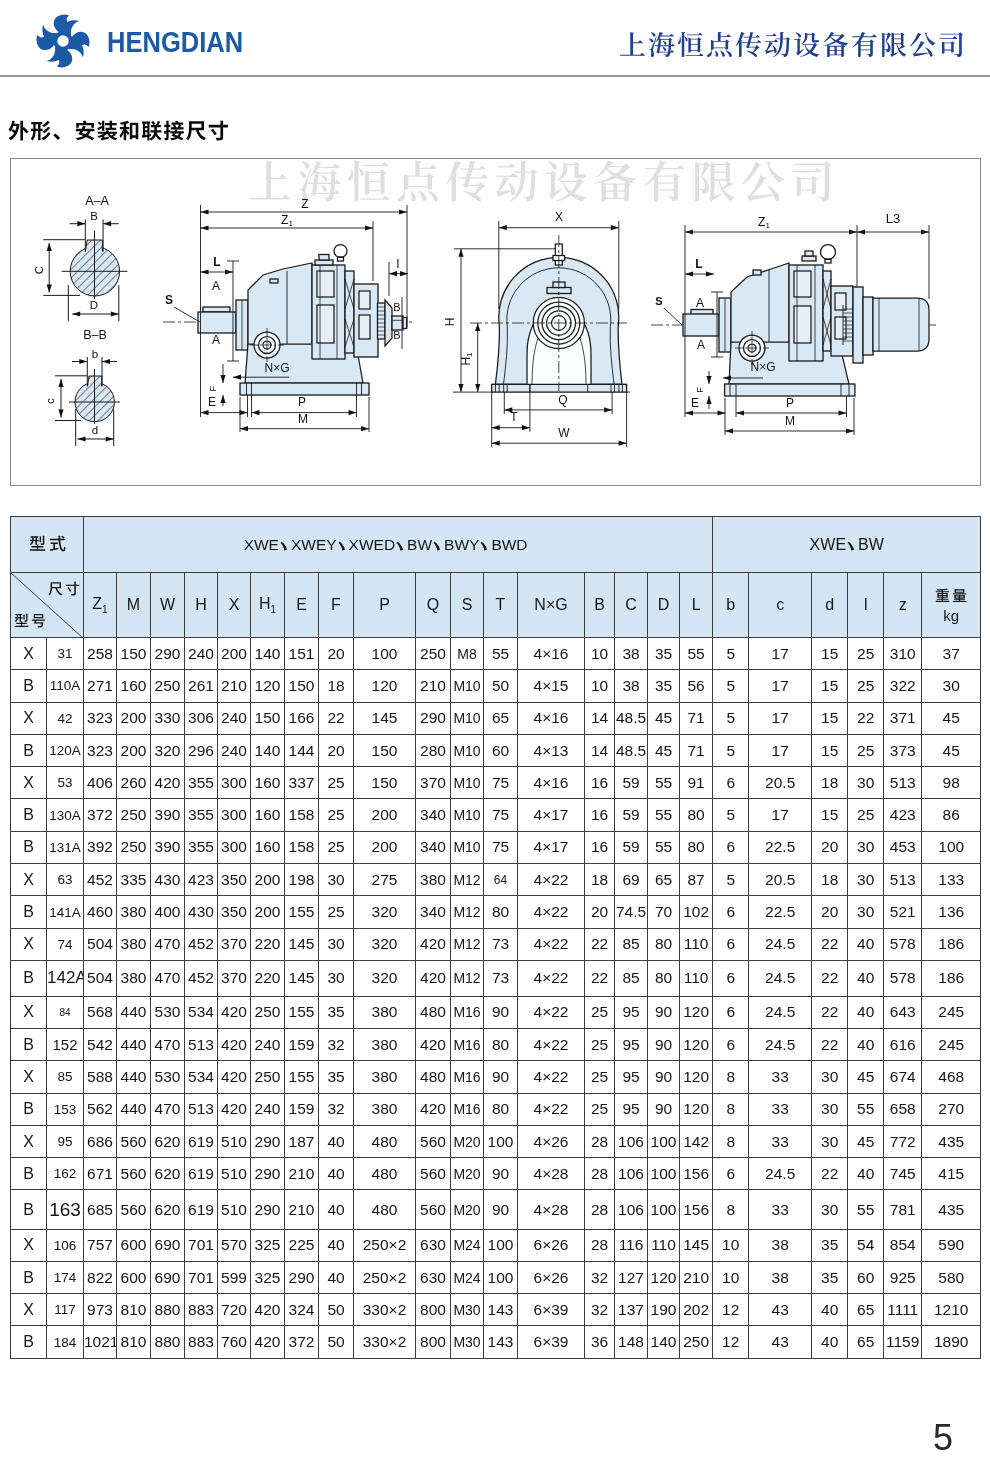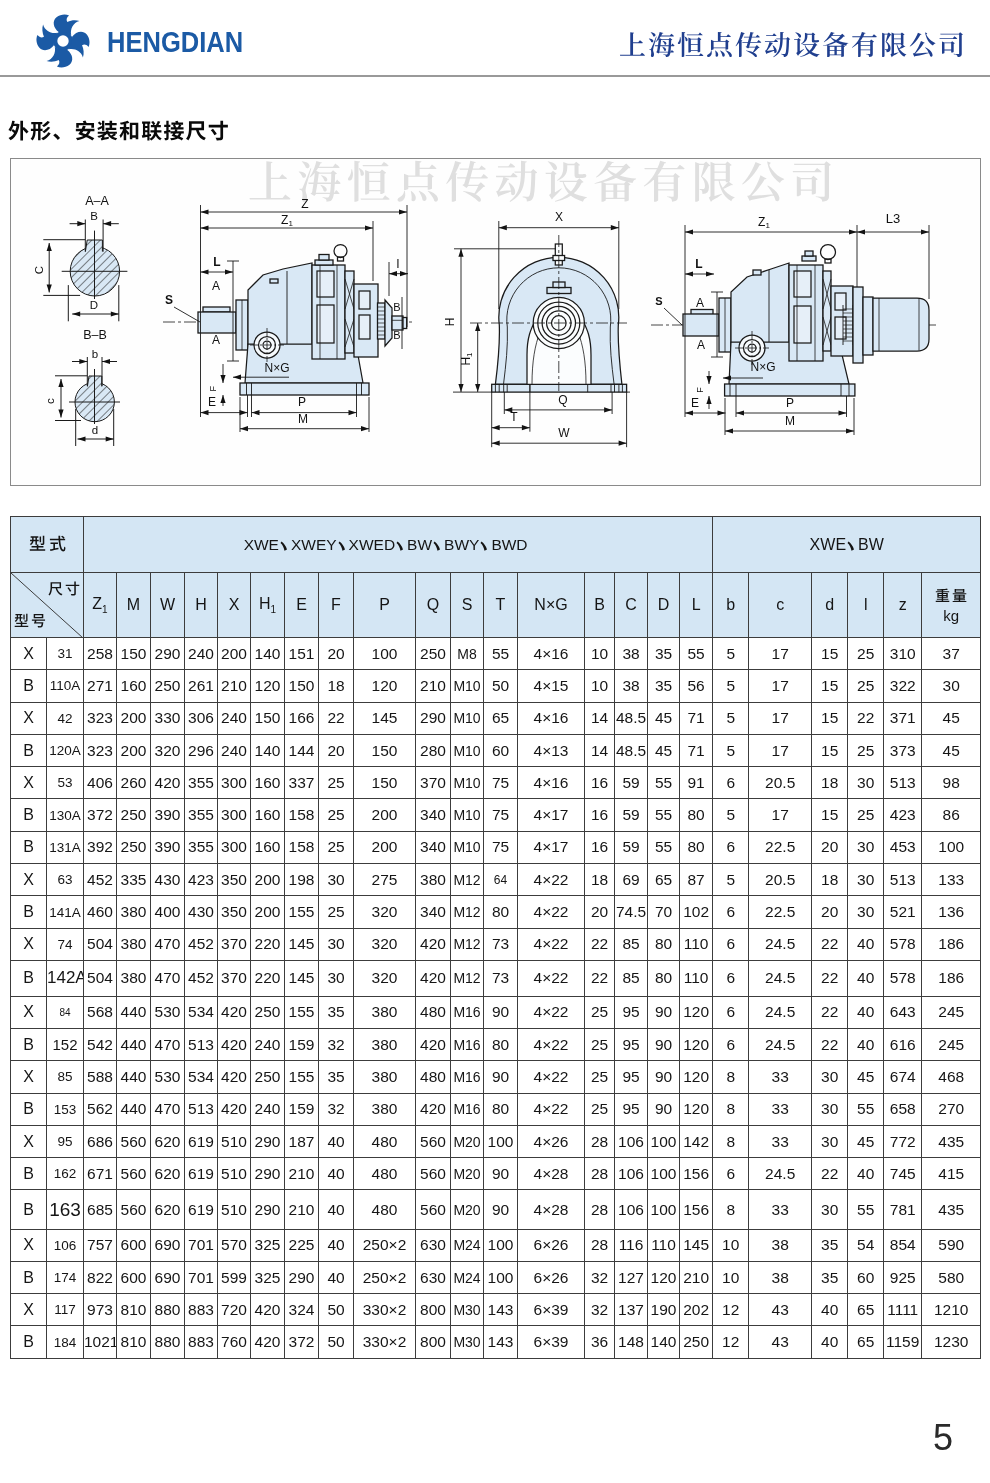--- a/index.html
+++ b/index.html
@@ -1137,18 +1137,18 @@
         <td style="font-size:15.5px">6×39</td>
         <td style="font-size:15.5px">36</td>
         <td style="font-size:15.5px">148</td>
         <td style="font-size:15.5px">140</td>
         <td style="font-size:15.5px">250</td>
         <td style="font-size:15.5px">12</td>
         <td style="font-size:15.5px">43</td>
         <td style="font-size:15.5px">40</td>
         <td style="font-size:15.5px">65</td>
         <td style="font-size:15.5px">1159</td>
-        <td style="font-size:15.5px">1230</td>
+        <td style="font-size:15.5px">1890</td>
       </tr>
 </tbody>
   </table>
 
 <div class="abs" style="left:933px;top:1417px;font-size:36px;color:#2a2a2a">5</div>
 
 </body></html>

